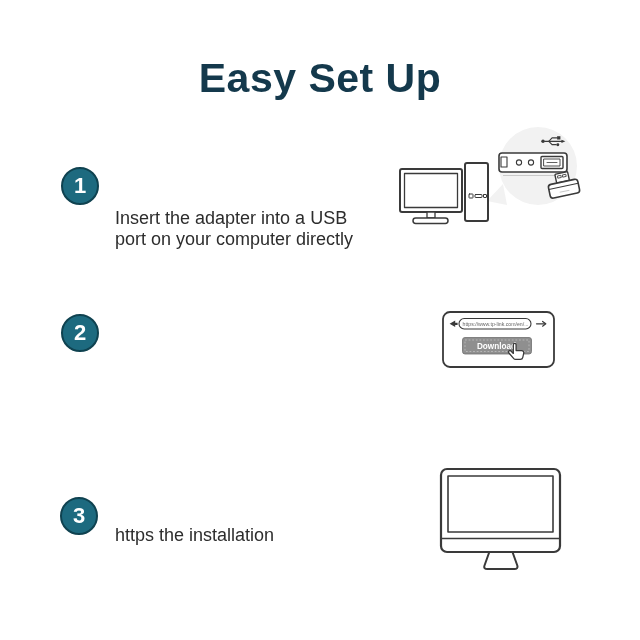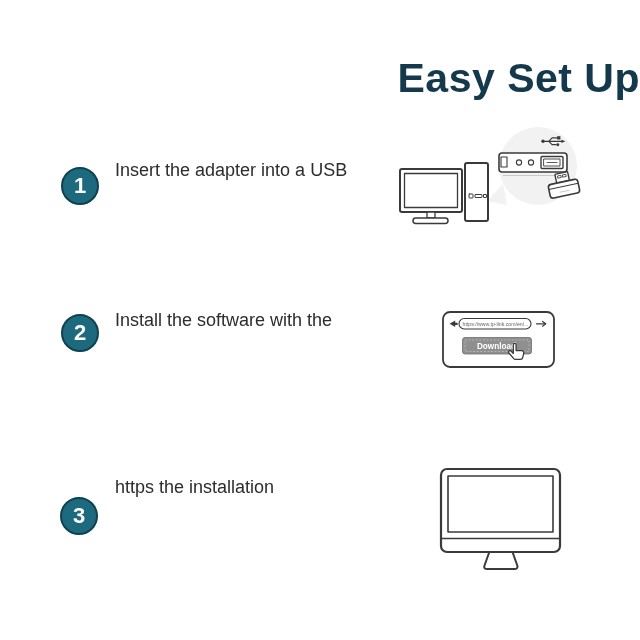--- a/index.html
+++ b/index.html
@@ -5,41 +5,42 @@
   html, body { margin: 0; padding: 0; }
   body {
     width: 640px; height: 640px;
     background: var(--background, #fff);
     font-family: "Liberation Sans", sans-serif;
     position: relative;
     overflow: hidden;
   }
   .title {
     position: absolute; top: 28px; left: 0; right: 0;
-    text-align: right;
+    text-align: center;
     font-size: 41px; font-weight: 800; letter-spacing: 0.5px;
     color: var(--title, #14394c);
   }
   .badge {
     position: absolute;
     width: 38px; height: 38px; box-sizing: border-box;
     border-radius: 50%;
     background: var(--badge-fill, #1d6a7f);
     border: 2px solid var(--badge-ring, #0f4250);
     color: var(--badge-number, #fff);
     display: flex; align-items: center; justify-content: center;
     font-size: 22px; font-weight: 700;
   }
   #badge-1 { left: 61px; top: 167px; }
   #badge-2 { left: 61px; top: 314px; }
   #badge-3 { left: 60px; top: 497px; }
   .step-text {
     position: absolute; left: 115px;
     font-size: 18px; line-height: 21px;
     color: var(--step-text, #2d2d2d);
+    margin-top: 48px;
   }
   #text-1 { top: 160px; }
   #text-2 { top: 310px; }
   #text-3 { top: 477px; }
   .illus { position: absolute; }
   #illus-1 { left: 393px; top: 123px; }
   #illus-2 { left: 438px; top: 303px; }
   #illus-3 { left: 430px; top: 458px; }
 
   
@@ -55,20 +56,21 @@
 </head>
 <body>
 
 <h1 class="title">Easy Set Up</h1>
 
 <div class="badge" id="badge-1">
   <span>1</span>
 </div>
 <div class="step-text" id="text-1">
   <div>Insert the adapter into a USB</div>
+  <div>port on your computer directly</div>
 </div>
 
 <svg class="illus" id="illus-1" width="210" height="125" viewBox="393 123 210 125">
 
   <circle class="callout" cx="538" cy="166" r="39"></circle>
   <path class="callout" d="M487,201 L503,184 L507,205 Z"></path>
 
   <g>
     <rect class="ln" x="400" y="169" width="62" height="43" rx="2" stroke-width="2"></rect>
     <rect class="lnf" x="404.5" y="173.5" width="53" height="34" stroke-width="1.3"></rect>
@@ -111,21 +113,20 @@
     <rect class="ln" x="-1" y="9" width="30" height="14" rx="3" stroke-width="1.6"></rect>
     <line class="lnf" x1="-1" y1="13.5" x2="29" y2="13.5" stroke-width="1"></line>
     <line class="soft" x1="9" y1="18.5" x2="19" y2="18.5" stroke-width="1"></line>
   </g>
 </svg>
 
 <div class="badge" id="badge-2">
   <span>2</span>
 </div>
 <div class="step-text" id="text-2">
-  <div>Install the software with the</div>
 </div>
 
 <svg class="illus" id="illus-2" width="125" height="72" viewBox="438 303 125 72">
   <g>
     <rect class="ln" x="443" y="312" width="111" height="55" rx="7" stroke-width="1.8"></rect>
     <path class="dark" d="M449.6,323.8 L455.2,320.6 L455.2,322.7 H457.6 V324.9 H455.2 V327 Z"></path>
     <rect class="lnf" x="459" y="318.5" width="72" height="10.5" rx="5.2" stroke-width="1.1"></rect>
     <text class="url-text" x="462.5" y="326" font-size="5.2">https://www.tp-link.com/en/...</text>
     <g>
       <line class="lnf" x1="536.5" y1="323.8" x2="545" y2="323.8" stroke-width="1.2"></line>

